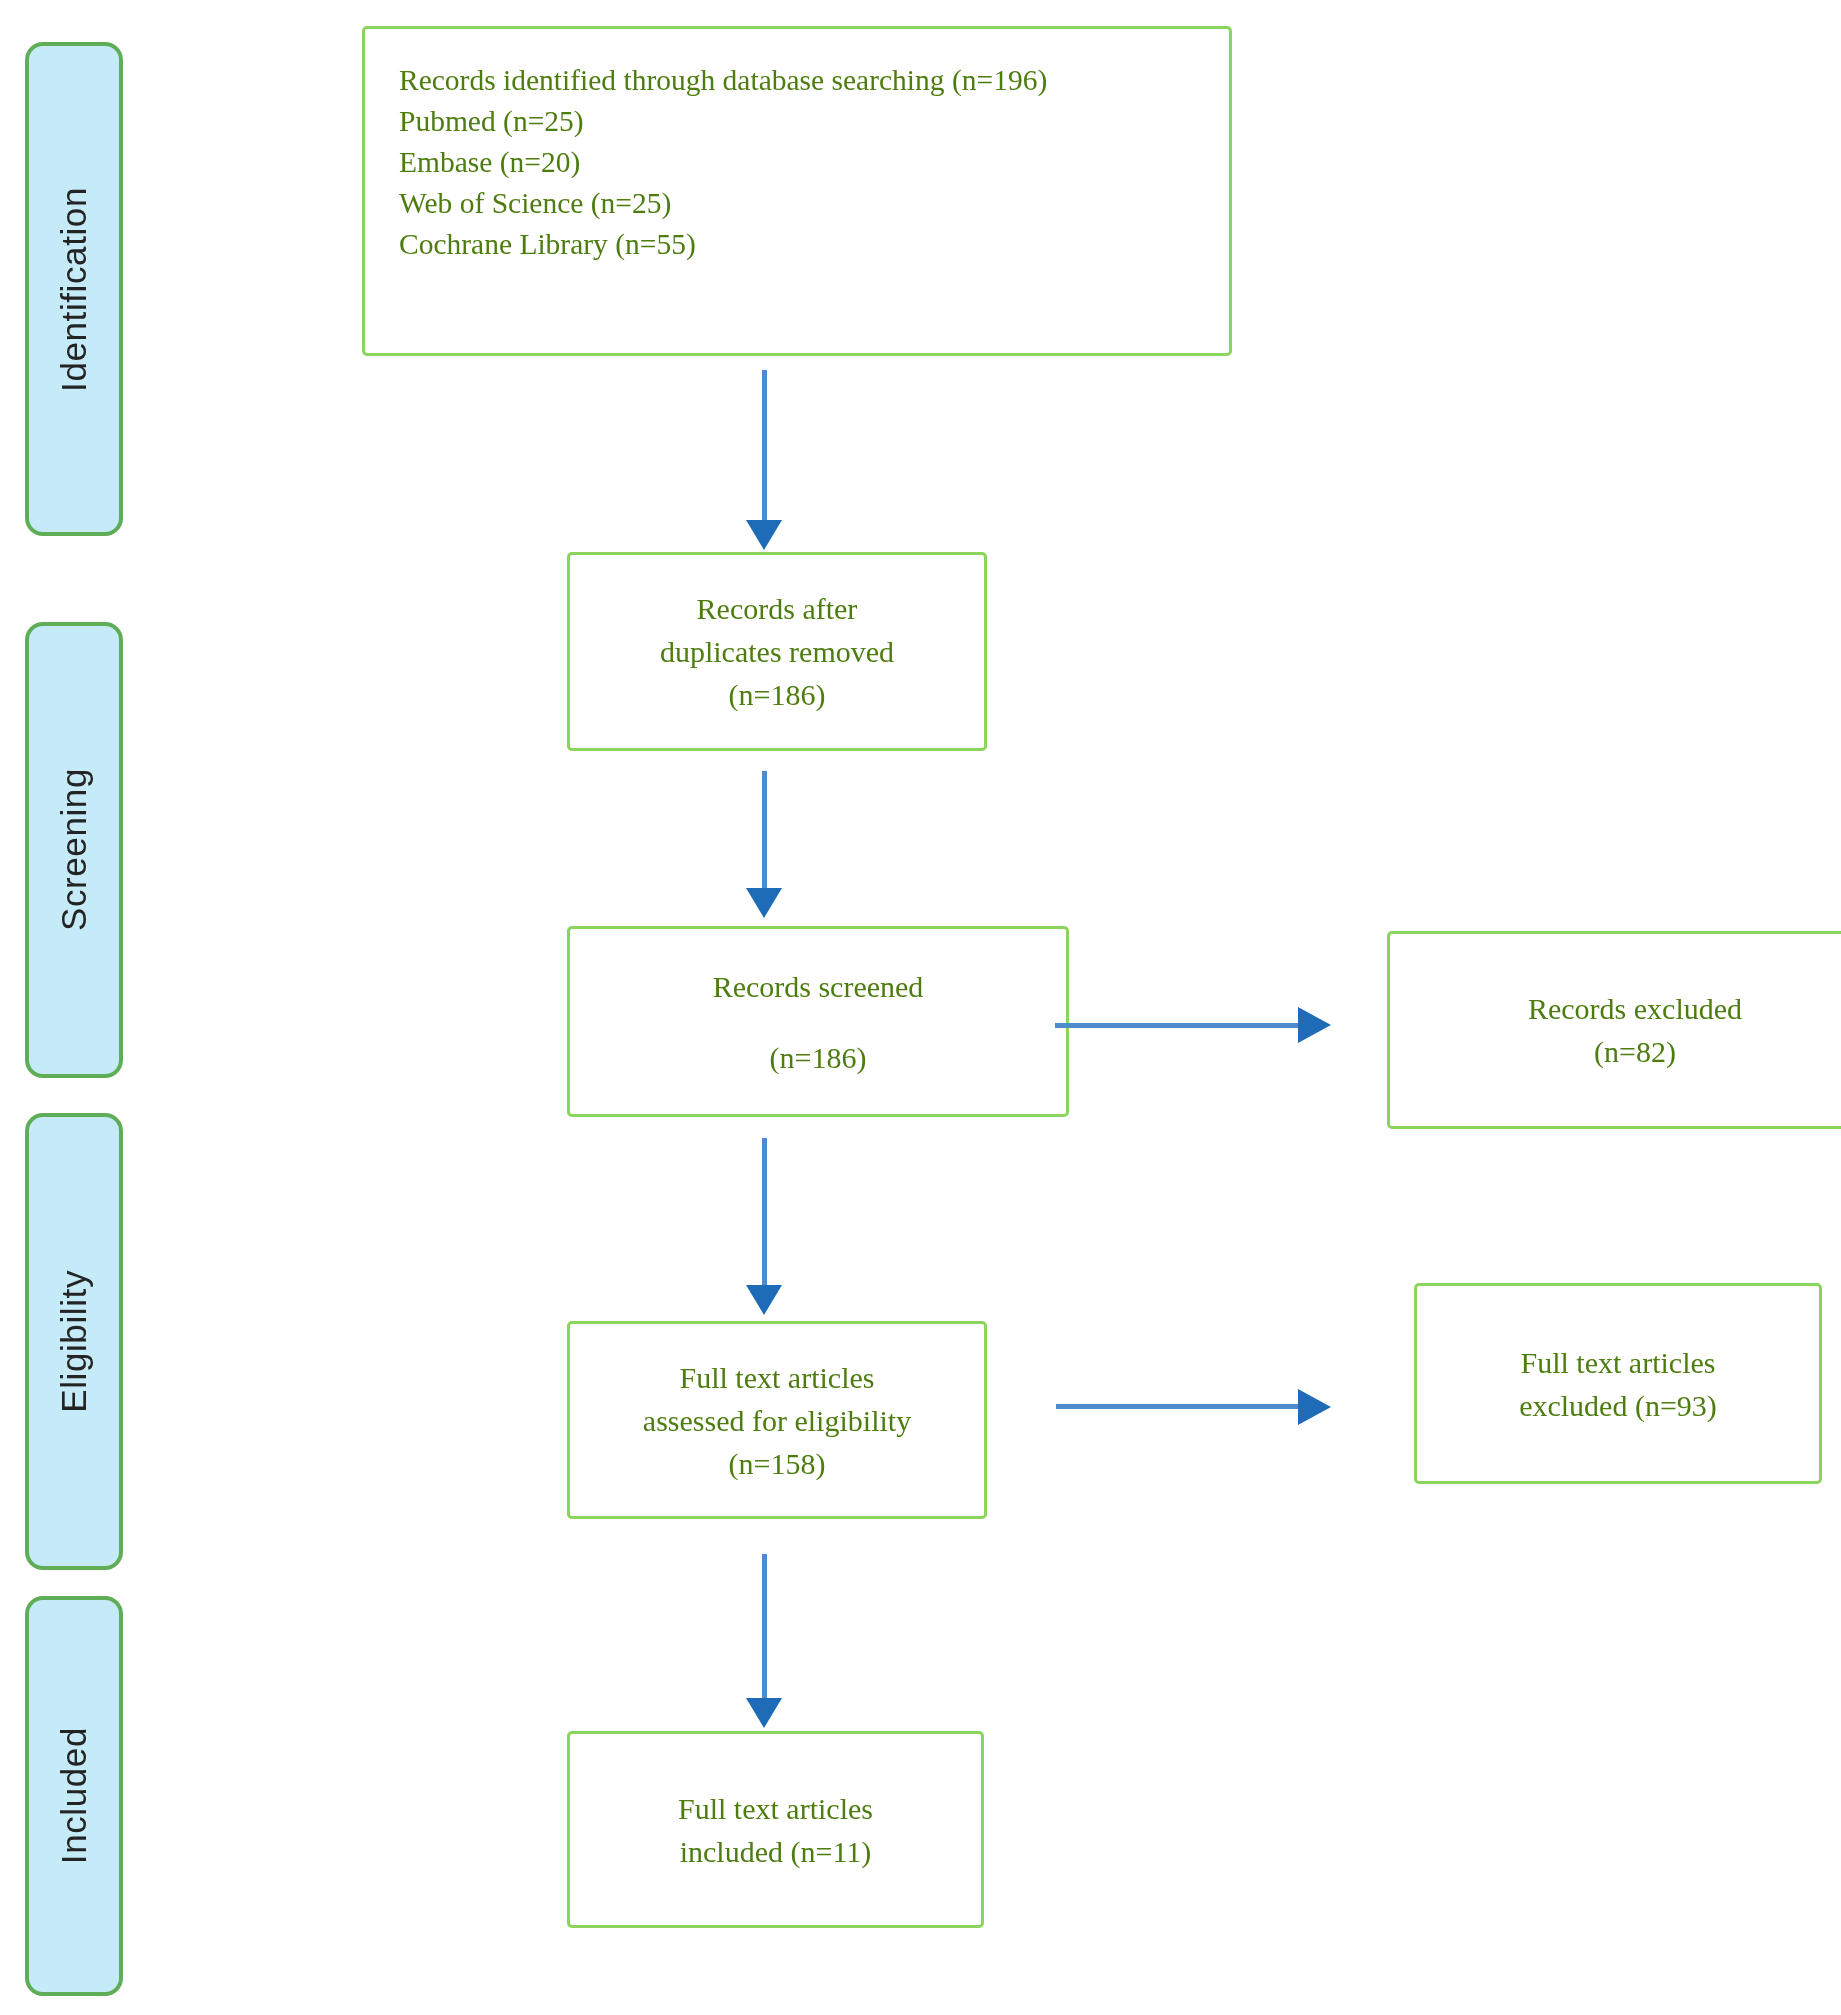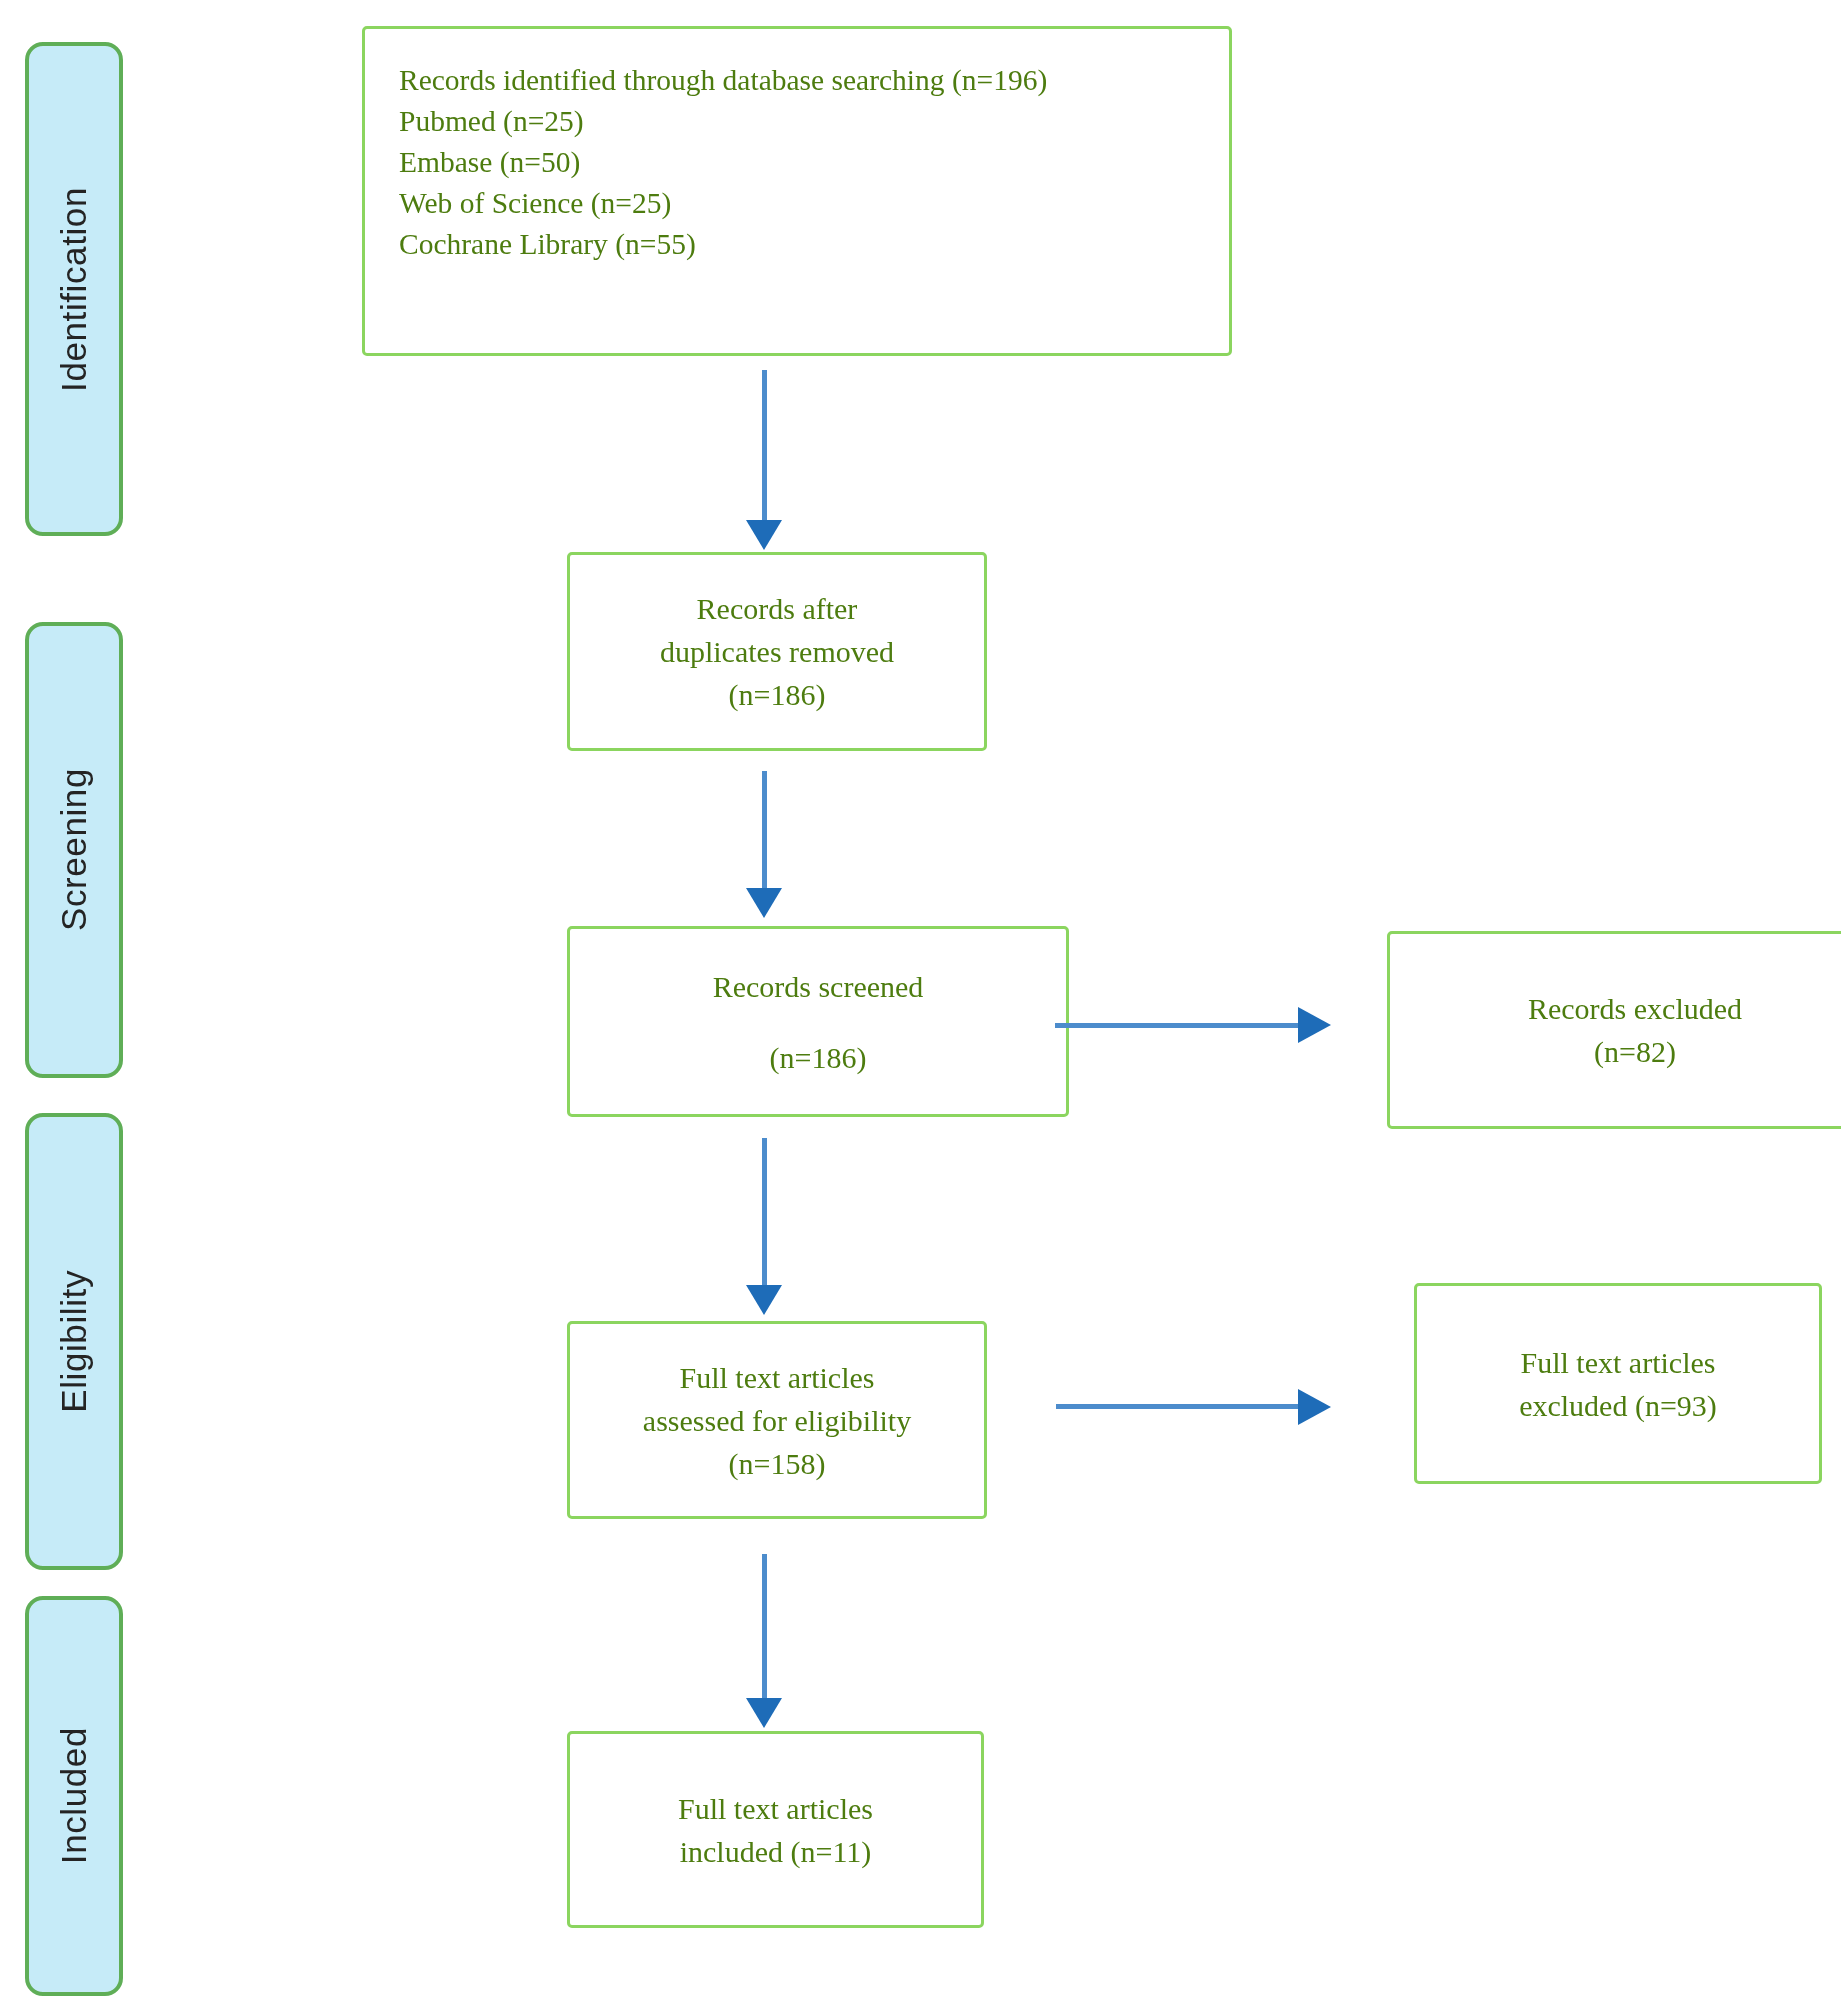--- a/index.html
+++ b/index.html
@@ -127,21 +127,21 @@
   <div class="stage" id="stage-eligibility">
     <span class="vtext">Eligibility</span>
   </div>
   <div class="stage" id="stage-included">
     <span class="vtext">Included</span>
   </div>
 
   <div class="fbox" id="box-identified">
     <div>Records identified through database searching (n=196)</div>
     <div>Pubmed (n=25)</div>
-    <div>Embase (n=50)</div>
+    <div>Embase (n=20)</div>
     <div>Web of Science (n=25)</div>
     <div>Cochrane Library (n=55)</div>
   </div>
 
   <div class="fbox centered" id="box-duplicates">
     <div>Records after</div>
     <div>duplicates removed</div>
     <div>(n=186)</div>
   </div>
 

